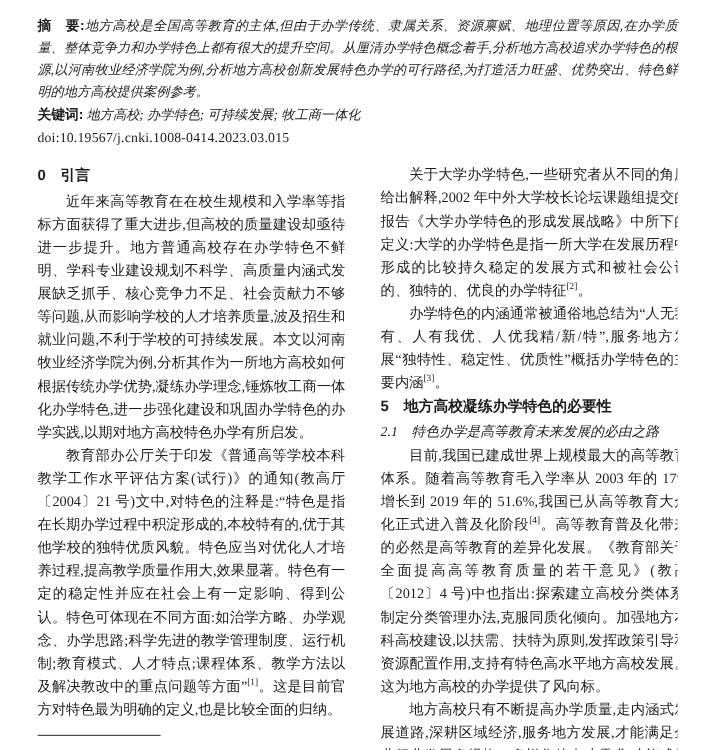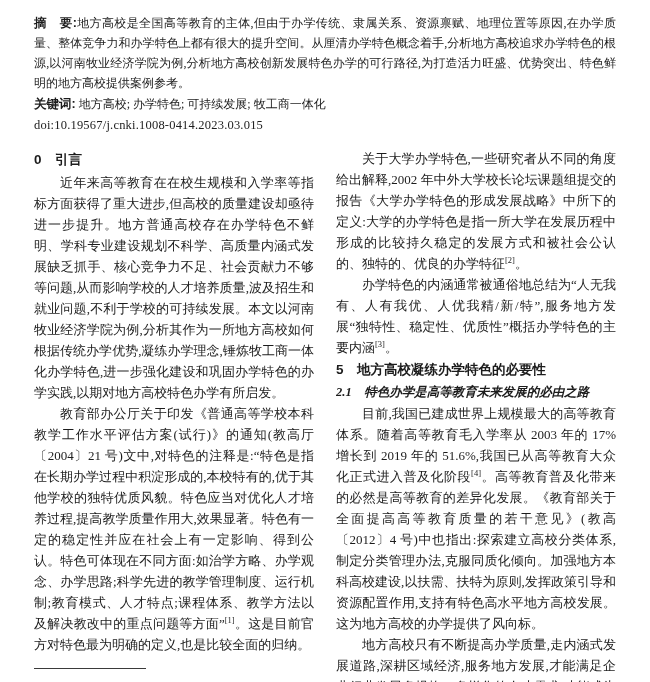--- a/index.html
+++ b/index.html
@@ -15,54 +15,54 @@
     display:flex; flex-direction:column;
     overflow:hidden;
     background:#ffffff;
   }
   
   .abstract-block { flex:0 0 auto; }
   .abstract-p {
     margin:0; font-size:12px; line-height:20px;
     text-align:justify; text-justify:inter-ideograph;
   }
-  .kaiti { }
+  .kaiti { font-style:italic; }
   .blabel {
     font-weight:bold; font-style:normal;
     font-family:"Liberation Sans", sans-serif;
     font-size:12.5px;
   }
   .keywords-p { margin:1px 0 0 0; font-size:12px; line-height:20px; }
   .doi-p {
     margin:2px 0 0 0; font-size:12.5px; line-height:18px;
     font-family:"Liberation Serif", serif; letter-spacing:0.2px;
   }
   
   .columns {
     flex:1 1 auto; min-height:0;
-    display:flex; gap:22px;
+    display:flex; gap:32px;
     margin-top:14px;
     overflow:hidden;
   }
   .col {
     width:280px; min-width:280px;
     font-size:13px; line-height:21px;
     text-align:justify; text-justify:inter-ideograph;
     overflow:hidden;
   }
   .col-left { display:flex; flex-direction:column; }
   .col p.body-p { margin:0; text-indent:2em; }
   .sec-heading {
     margin:1px 0 1px 0; font-size:13.5px; line-height:22px;
     font-weight:bold; font-family:"Liberation Sans", sans-serif;
     text-indent:0; text-align:left;
   }
   .subsec-heading {
     margin:0; font-size:12.5px; line-height:21px;
-    font-weight:bold; font-style:italic;
+    font-weight:normal; font-style:italic;
     text-indent:0; text-align:left;
   }
   sup.ref { font-size:8.5px; line-height:0; }
   
   .footnote { margin-top:auto; padding-bottom:8px; }
   .footnote-rule {
     width:112px; height:0;
     border-top:1.5px solid #3a3a3a;
     margin:0 0 5px 0;
   }

